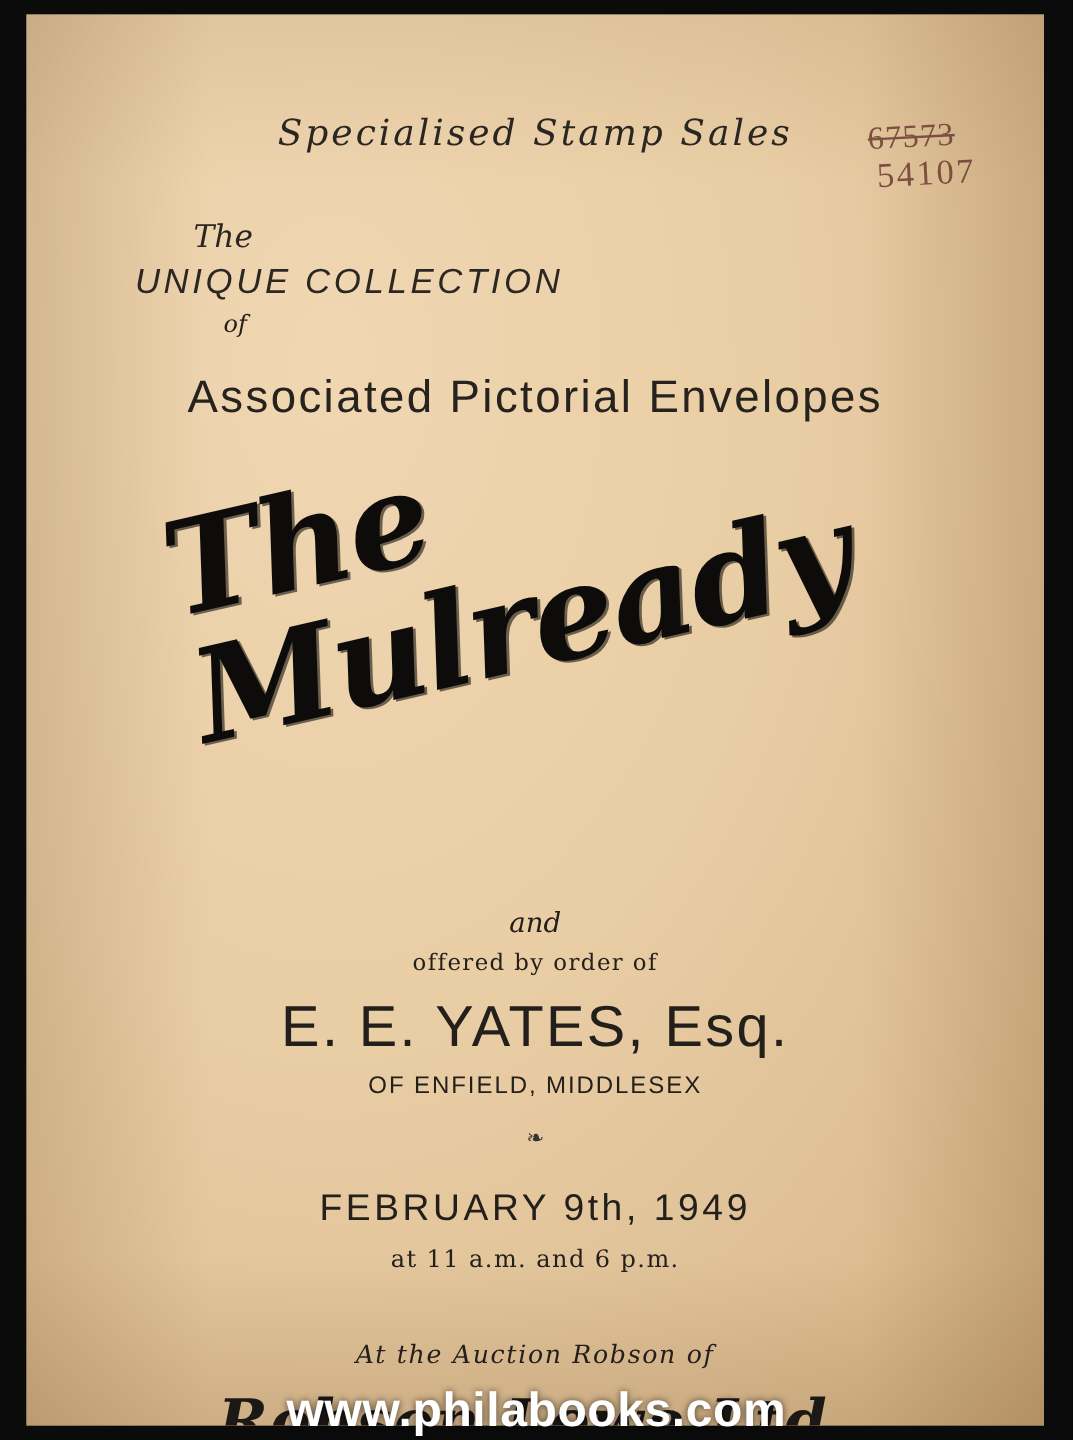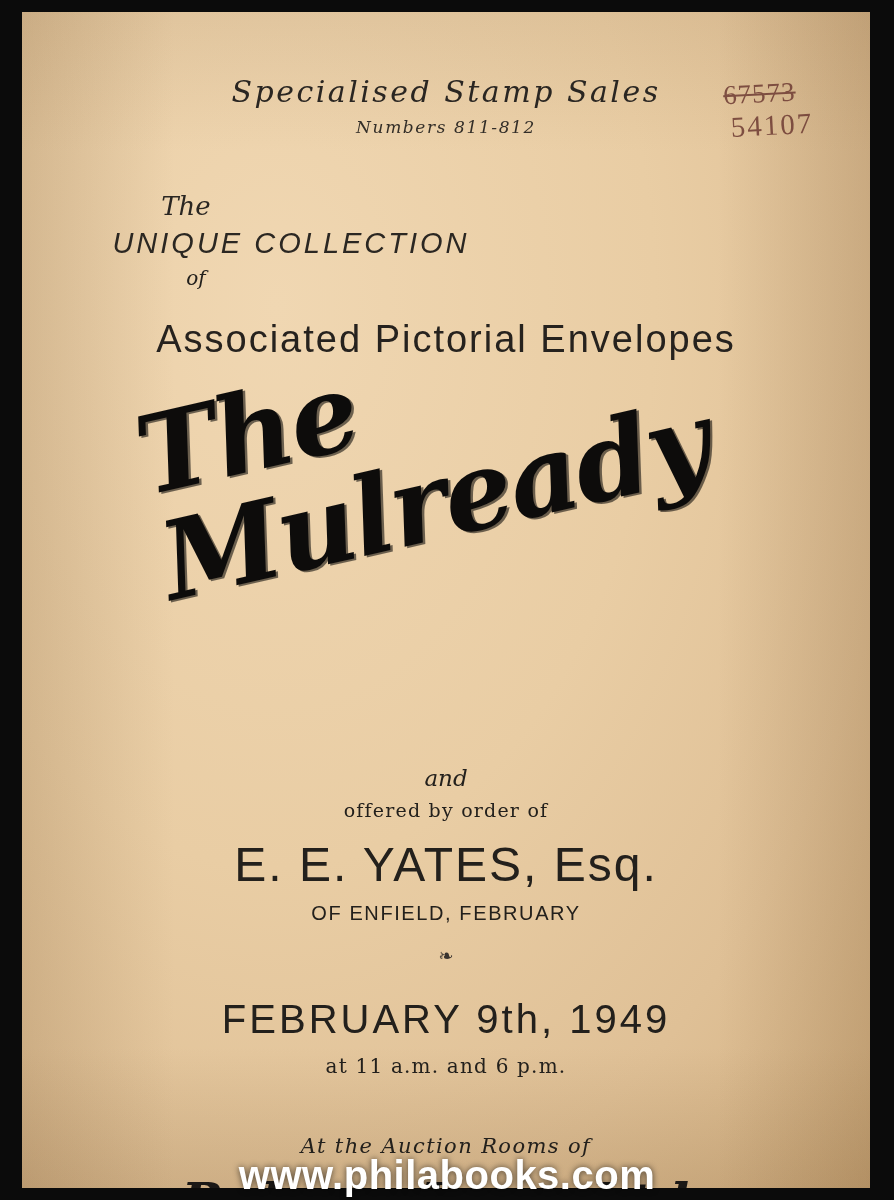--- a/index.html
+++ b/index.html
@@ -79,21 +79,21 @@
     letter-spacing: 2px;
     display: block;
     margin-top: 4px;
     margin-left: 6px;
     line-height: 1.0;
   }
 
   .line { display: block; }
 
   .t-specialised {
-    margin-top: 62px;
+    margin-top: 82px;
     font-size: 30px;
     letter-spacing: 2.5px;
     font-family: "DejaVu Serif", serif;
     font-style: italic;
     color: #2a2622;
   }
   .t-numbers {
     margin-top: 8px;
     font-size: 17px;
     letter-spacing: 1.6px;
@@ -176,21 +176,21 @@
     letter-spacing: 1.6px;
     font-family: "Liberation Sans", sans-serif;
   }
   .ornament {
     margin-top: 20px;
     font-size: 18px;
     color: #3a3430;
   }
   .t-date {
     margin-top: 30px;
-    font-size: 40px;
+    font-size: 31px;
     letter-spacing: 3px;
     font-family: "Liberation Sans", sans-serif;
   }
   .t-time {
     margin-top: 12px;
     font-size: 20px;
     letter-spacing: 1.2px;
     font-family: "DejaVu Serif", serif;
   }
   .t-rooms {
@@ -232,39 +232,38 @@
 <div class="photo-frame">
   <div class="page">
     <div class="content">
 
       <div class="pencil-marks">
         <span class="pm1">67573</span>
         <span class="pm2">54107</span>
       </div>
 
       <div class="line t-specialised">Specialised Stamp Sales</div>
-      <div class="line t-numbers">Numbers 811-812</div>
 
       <div class="line t-the">The</div>
       <div class="line t-unique">UNIQUE COLLECTION</div>
       <div class="line t-of1">of</div>
 
       <div class="t-mulready">The Mulready</div>
 
       <div class="line t-assoc">Associated Pictorial Envelopes</div>
       <div class="line t-and">and</div>
 
       <div class="line t-offered">offered by order of</div>
       <div class="line t-yates">E. E. YATES, Esq.</div>
-      <div class="line t-enfield">OF ENFIELD, FEBRUARY</div>
+      <div class="line t-enfield">OF ENFIELD, MIDDLESEX</div>
       <div class="line ornament">❧</div>
 
       <div class="line t-date">FEBRUARY 9th, 1949</div>
       <div class="line t-time">at 11 a.m. and 6 p.m.</div>
 
-      <div class="line t-rooms">At the Auction Rooms of</div>
+      <div class="line t-rooms">At the Auction Robson of</div>
       <div class="line t-robson">Robson Lowe Ltd.</div>
 
     </div>
   </div>
 
   <div class="watermark">www.philabooks.com</div>
 </div>
 
 </body></html>

